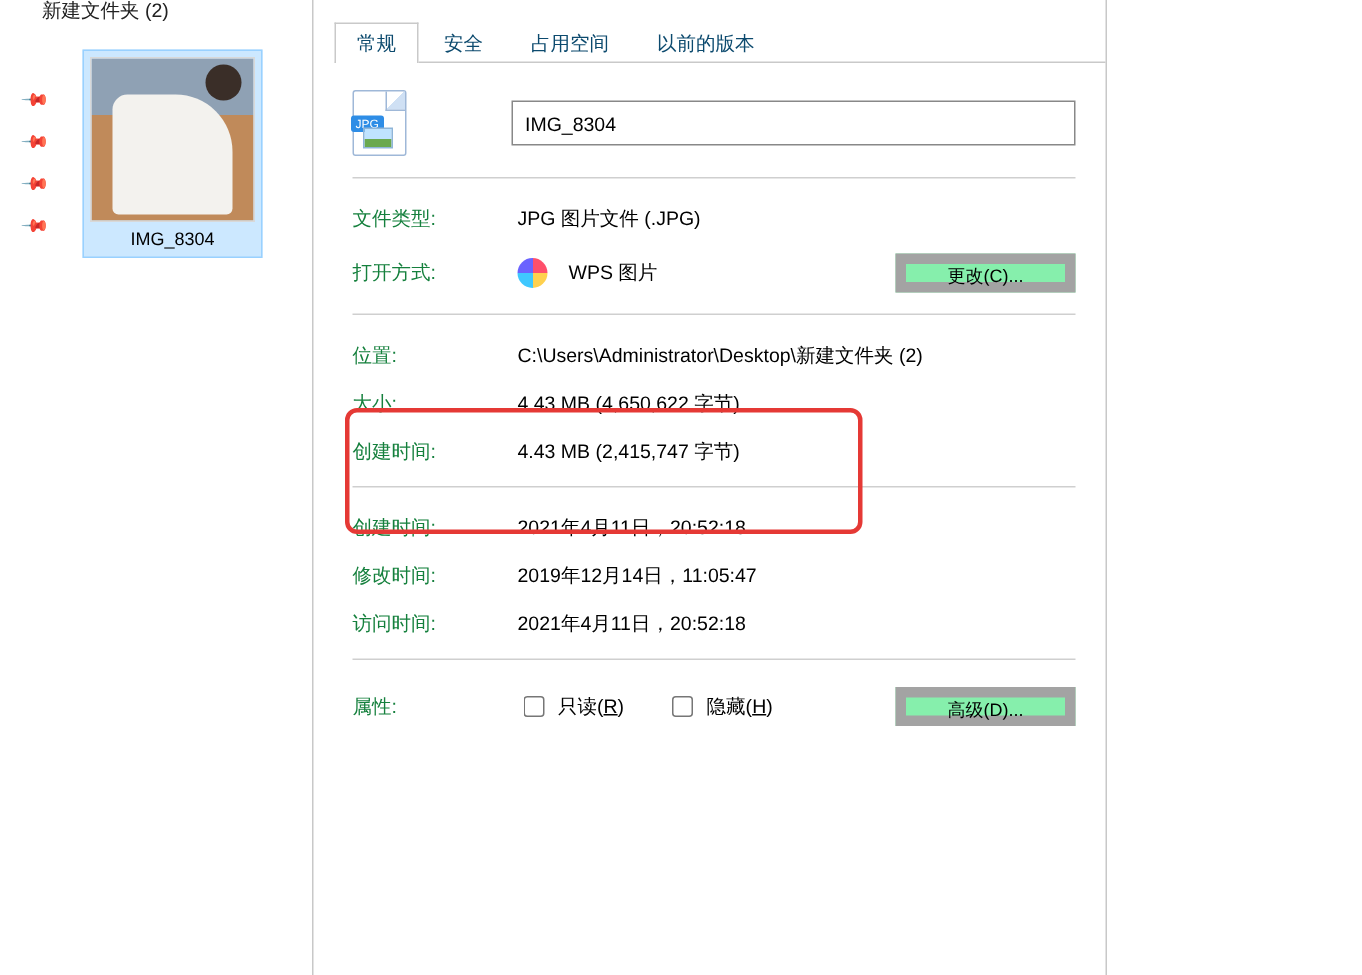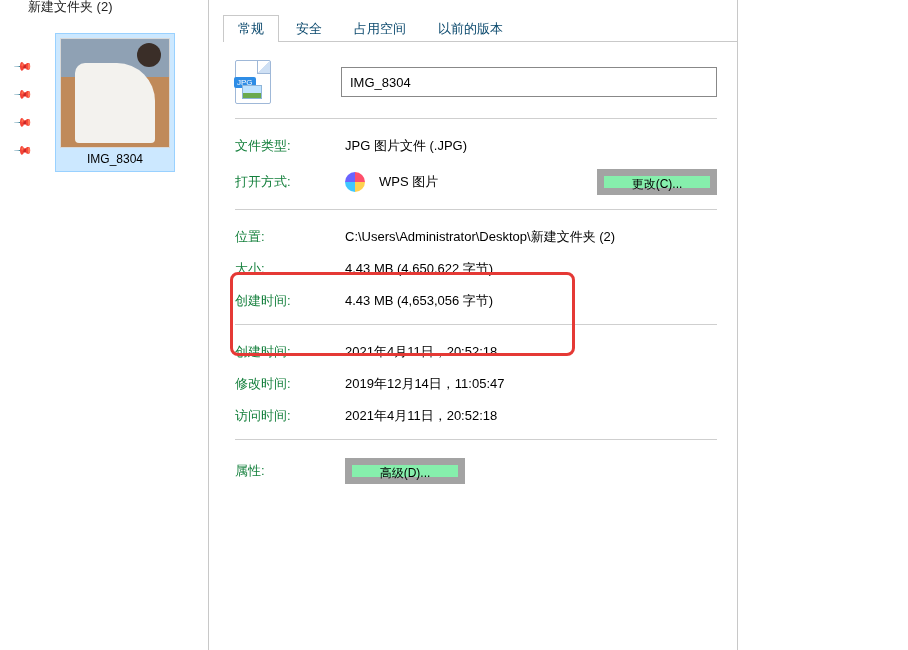--- a/index.html
+++ b/index.html
@@ -158,21 +158,21 @@
       <div class="row">
         <div class="lbl">位置:</div>
         <div class="val">C:\Users\Administrator\Desktop\新建文件夹 (2)</div>
       </div>
       <div class="row">
         <div class="lbl">大小:</div>
         <div class="val">4.43 MB (4,650,622 字节)</div>
       </div>
       <div class="row">
         <div class="lbl">创建时间:</div>
-        <div class="val">4.43 MB (4,653,056 字节)</div>
+        <div class="val">4.43 MB (2,415,747 字节)</div>
       </div>
 
       <div class="sep"></div>
 
       <div class="row">
         <div class="lbl">创建时间:</div>
         <div class="val">2021年4月11日，20:52:18</div>
       </div>
       <div class="row">
         <div class="lbl">修改时间:</div>
@@ -180,20 +180,34 @@
       </div>
       <div class="row">
         <div class="lbl">访问时间:</div>
         <div class="val">2021年4月11日，20:52:18</div>
       </div>
 
       <div class="sep"></div>
 
       <div class="row">
         <div class="lbl">属性:</div>
+        <div class="val" style="display:flex;align-items:center;">
+          <label class="chk">
+            <input type="checkbox" style="">
+            <span>
+              <span>只读(</span><span class="underline">R</span><span>)</span>
+            </span>
+          </label>
+          <label class="chk">
+            <input type="checkbox" style="">
+            <span>
+              <span>隐藏(</span><span class="underline">H</span><span>)</span>
+            </span>
+          </label>
+        </div>
         <button class="btn">
           <span>高级(D)...</span>
         </button>
       </div>
     </div>
   </div>
 
   <div class="highlight-box"></div>
 </div>
 

